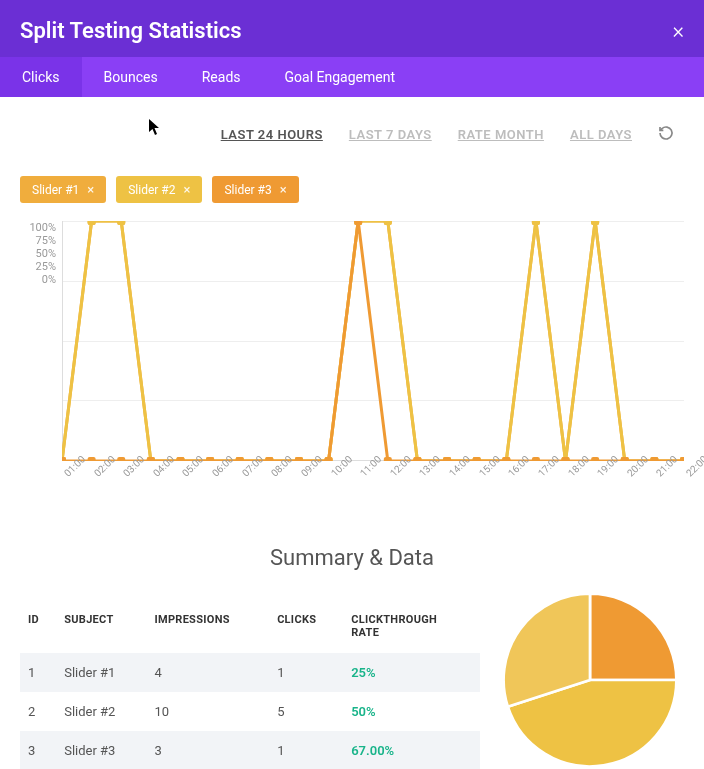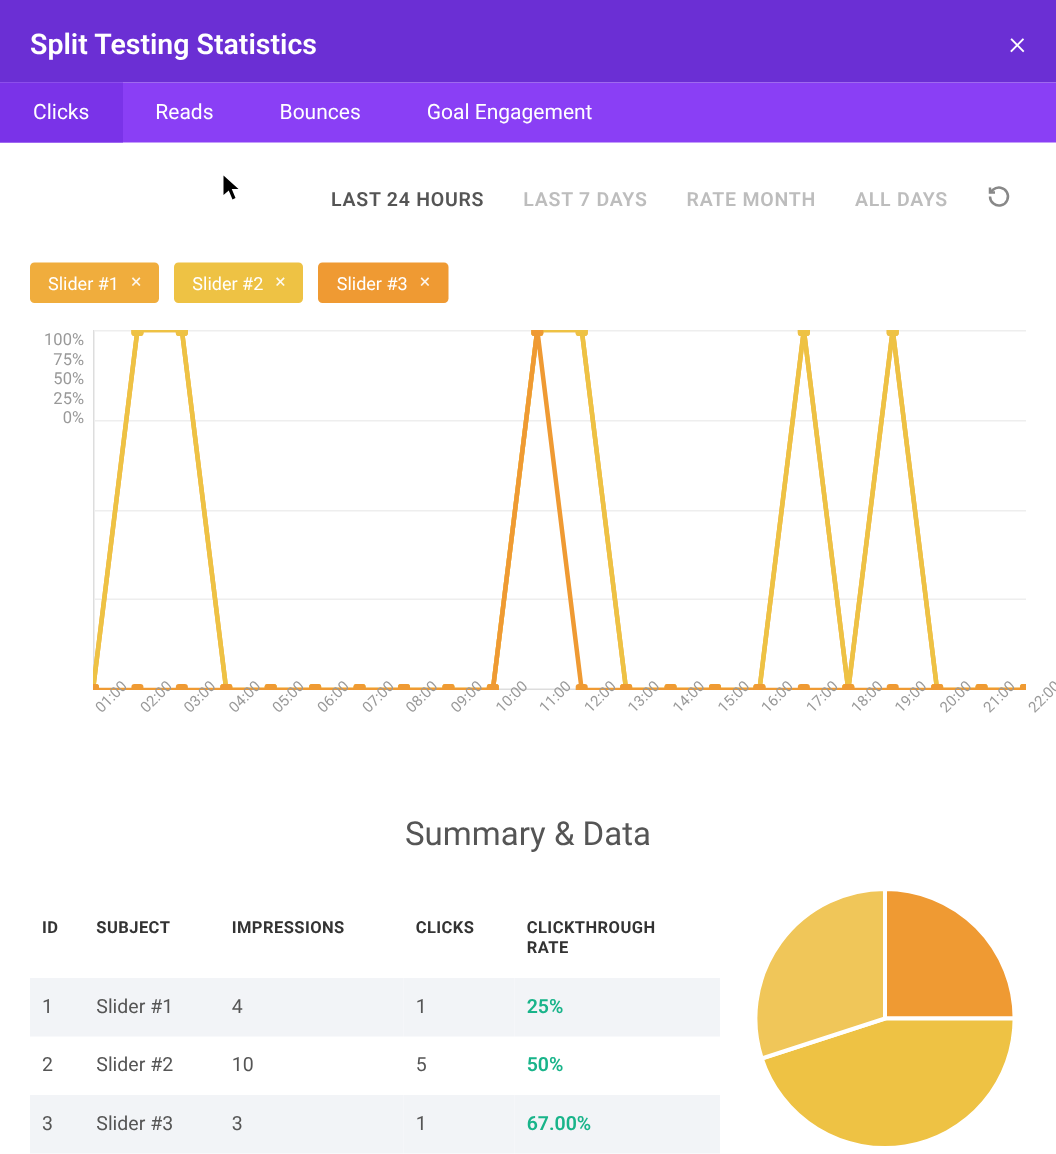--- a/index.html
+++ b/index.html
@@ -10,21 +10,21 @@
     color: #333;
   }
   .header {
     background: #6b2fd4;
     color: #fff;
     padding: 18px 20px 14px 20px;
     display: flex;
     justify-content: space-between;
     align-items: center;
   }
-  .header-title { font-size: 19px; font-weight: 600; }
+  .header-title { font-size: 22px; font-weight: 600; }
   .close-btn { font-size: 22px; cursor: pointer; font-weight: 300; line-height: 1; }
   .tabs {
     background: #8a3ff5;
     display: flex;
     color: #fff;
     font-size: 14px;
   }
   .tab {
     padding: 12px 22px;
     cursor: pointer;
@@ -35,21 +35,21 @@
     display: flex;
     justify-content: flex-end;
     gap: 26px;
     padding: 28px 10px 32px 0;
     align-items: center;
     font-size: 13px;
     letter-spacing: 0.5px;
     color: #bdbdbd;
     font-weight: 600;
   }
-  .time-nav .tn-item { cursor: pointer; }
+  .time-nav .tn-item { cursor: pointer; text-decoration: underline; }
   .time-nav .tn-item.active { color: #555; }
   .reset-icon { cursor: pointer; color: #888; }
   .sliders { display: flex; gap: 10px; margin-bottom: 18px; }
   .slider-chip {
     color: #fff;
     padding: 6px 12px;
     border-radius: 3px;
     font-size: 12px;
     display: flex;
     align-items: center;
@@ -133,22 +133,22 @@
 </head>
 <body>
 
 <div class="header">
   <div class="header-title">Split Testing Statistics</div>
   <div class="close-btn">×</div>
 </div>
 
 <div class="tabs" id="tabs">
     <div class="tab active">Clicks</div>
+    <div class="tab">Bounces</div>
     <div class="tab">Reads</div>
-    <div class="tab">Bounces</div>
     <div class="tab">Goal Engagement</div>
   </div>
 
 <div class="content">
   <div style="position:relative;">
     <div class="cursor" style="left:128px;top:21px;">
       <svg width="14" height="18" viewBox="0 0 14 18">
           <path d="M1 1 L1 14 L4.5 11 L7 17 L9 16 L6.5 10 L11 10 Z" fill="#000"></path>
         </svg>
     </div>

